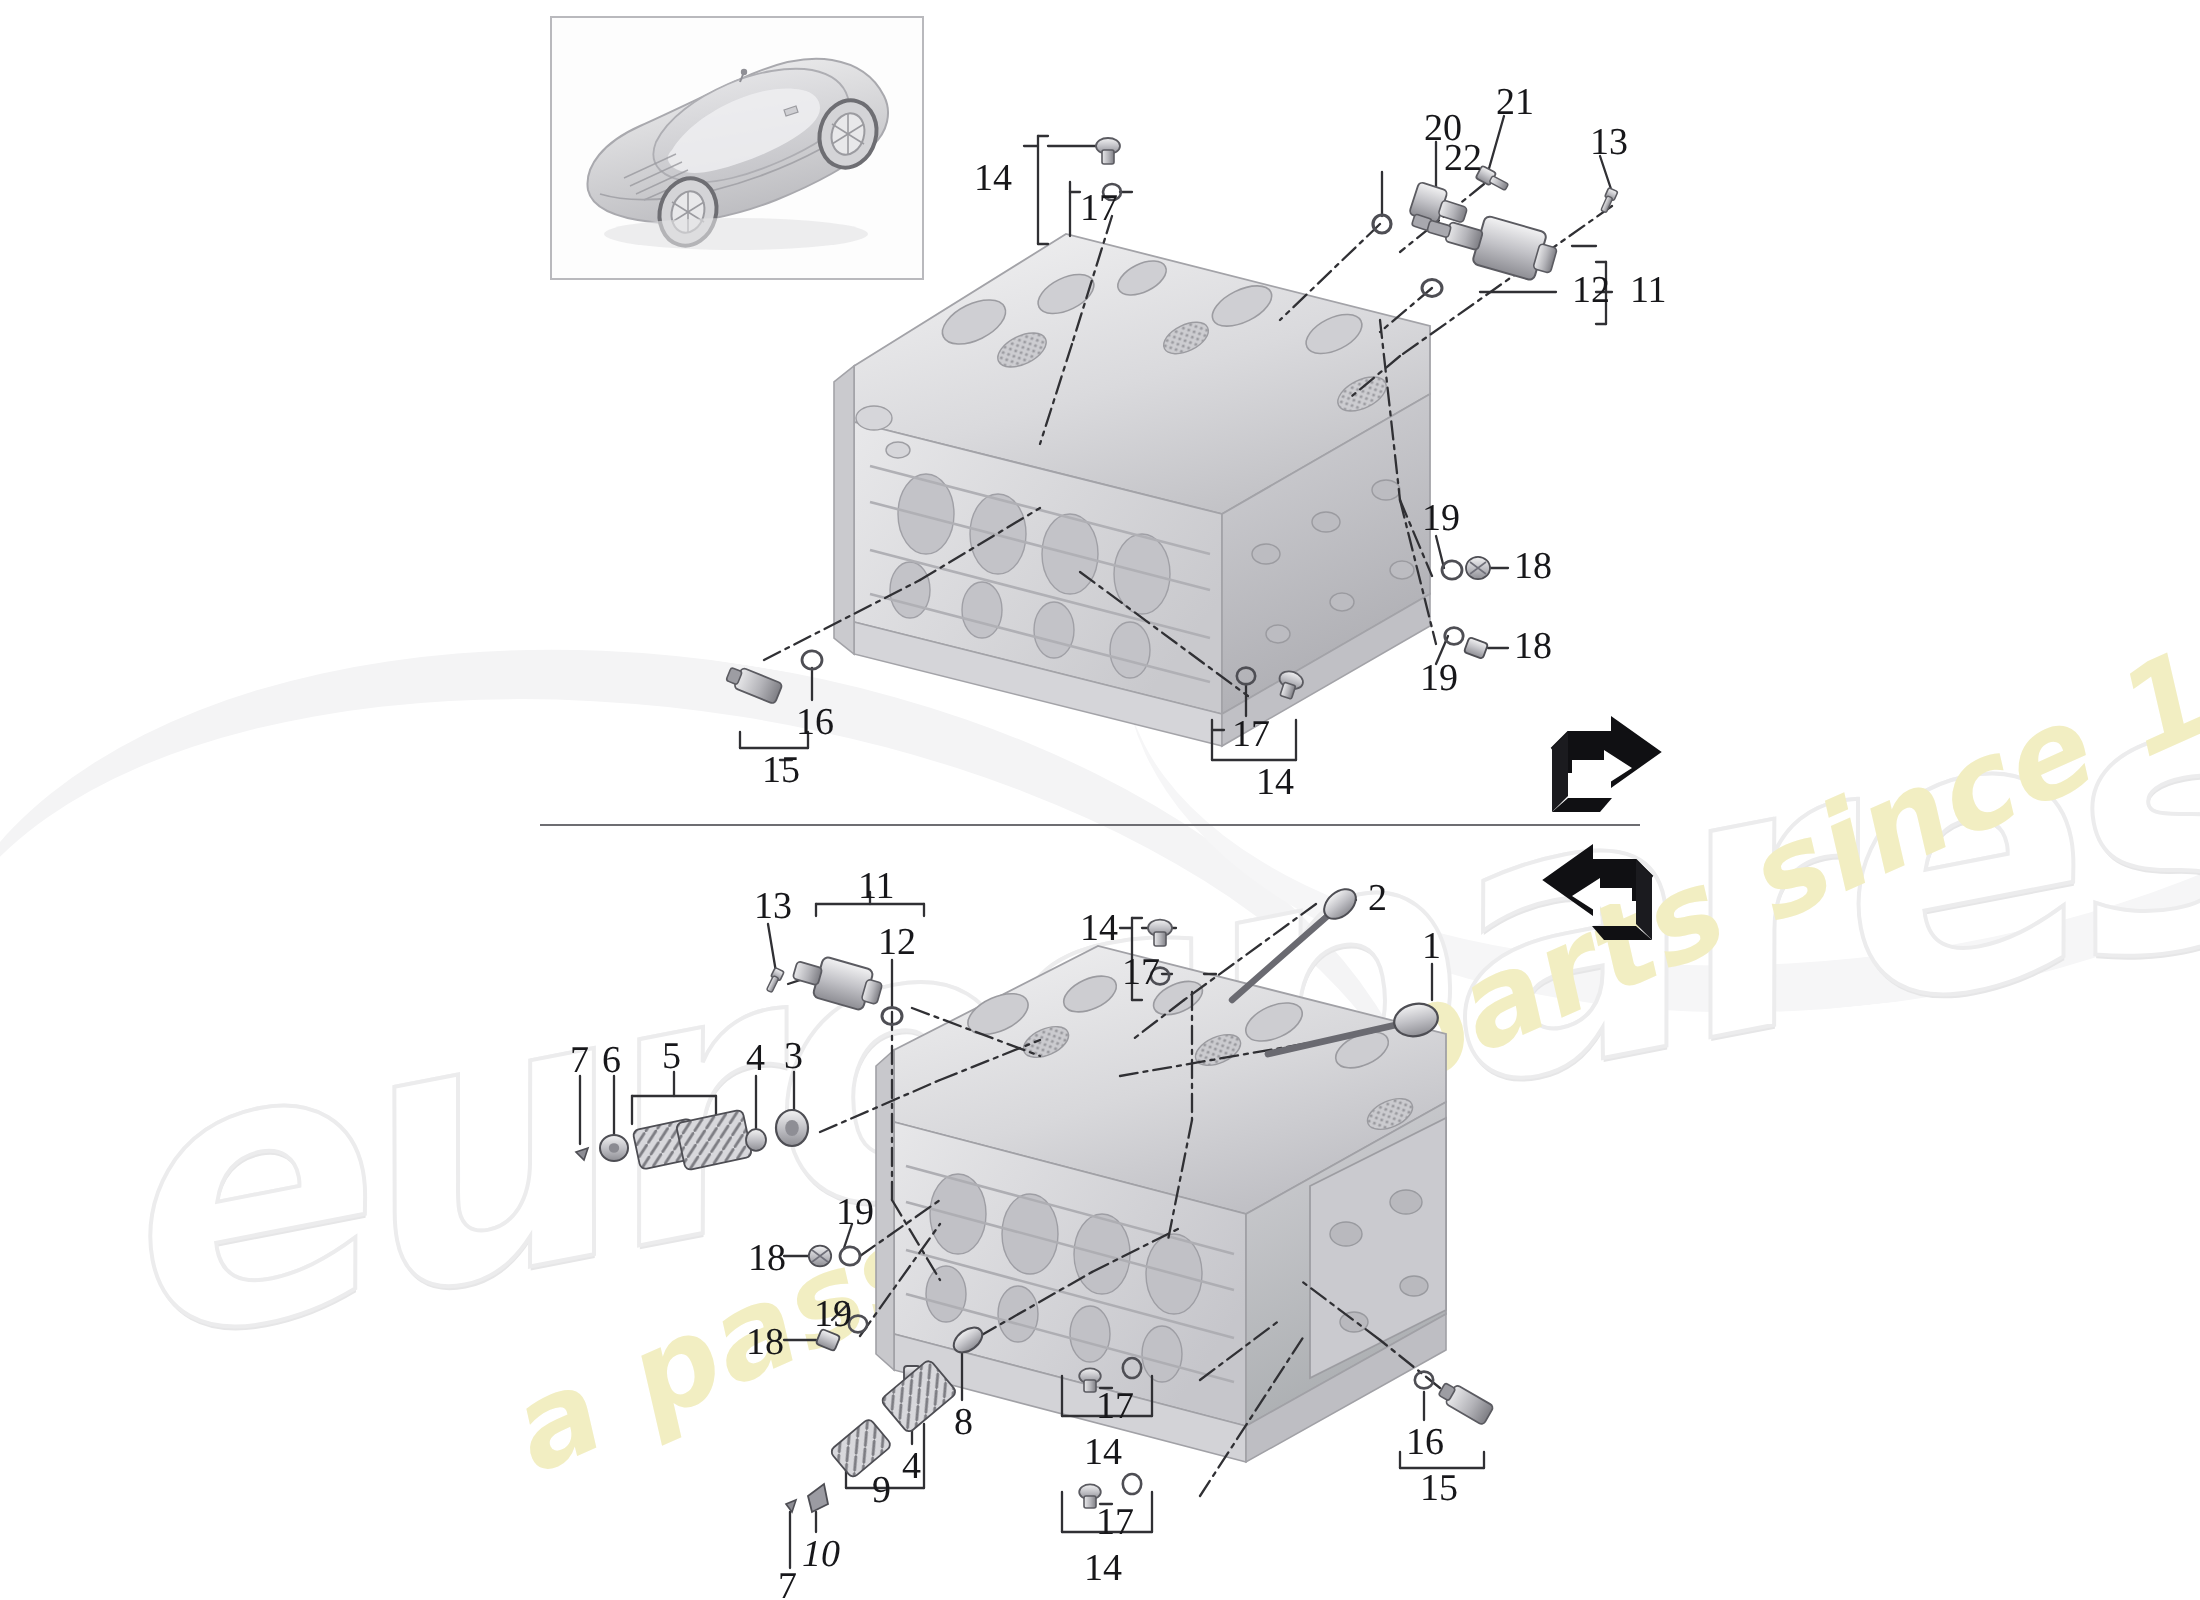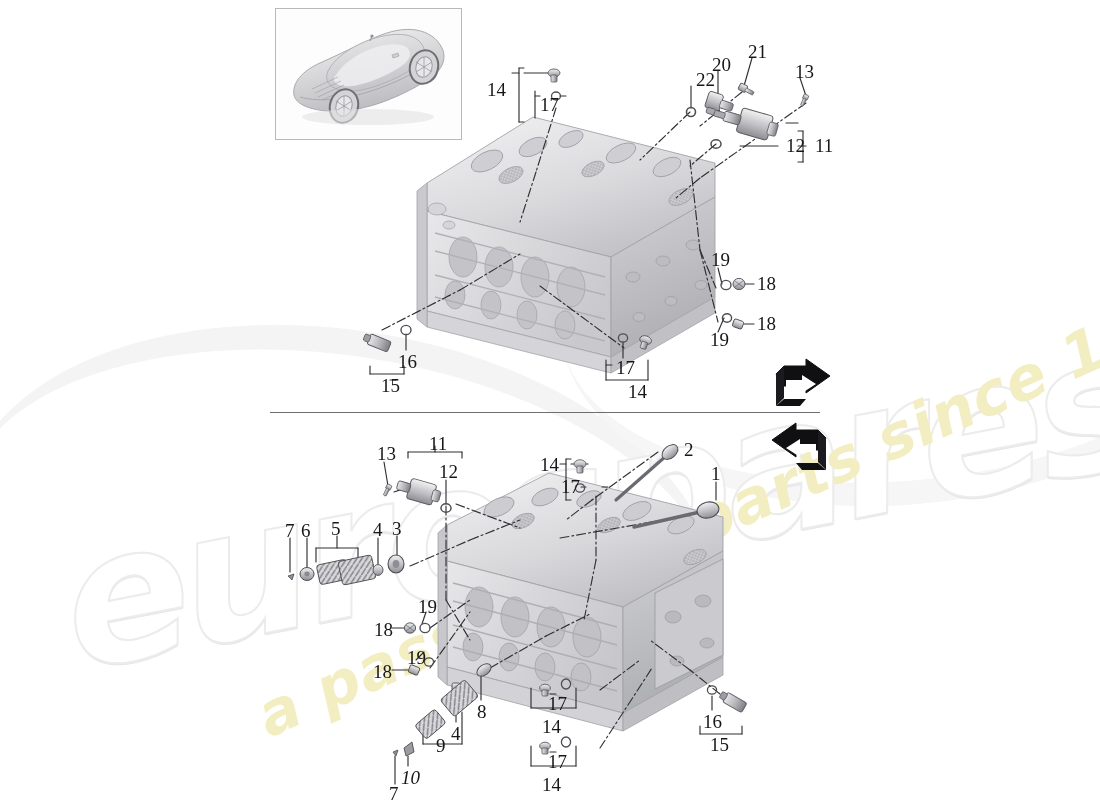--- a/index.html
+++ b/index.html
@@ -619,21 +619,21 @@
       <ellipse cx="712" cy="690" rx="4.6" ry="4.2" fill="none" stroke="#4e4e54" stroke-width="1.3"></ellipse>
       <g transform="rotate(30 735 702)">
         <rect x="724" y="697" width="22" height="11" rx="2.2" fill="url(#metal2)" stroke="#5b5b61" stroke-width="0.9"></rect>
         <rect x="719" y="699" width="6" height="7" rx="1.4" fill="#9d9da3" stroke="#5b5b61" stroke-width="0.8"></rect>
       </g>
     </g>
   </svg>
 
   <div class="callout" style="left:487px;top:80px;">14</div>
   <div class="callout" style="left:540px;top:95px;">17</div>
-  <div class="callout" style="left:696px;top:70px;">22</div>
+  <div class="callout" style="left:722px;top:70px;">22</div>
   <div class="callout" style="left:712px;top:55px;">20</div>
   <div class="callout" style="left:748px;top:42px;font-family:Liberation Serif, serif;">21</div>
   <div class="callout" style="left:795px;top:62px;">13</div>
   <div class="callout" style="left:786px;top:136px;">12</div>
   <div class="callout" style="left:815px;top:136px;">11</div>
   <div class="callout" style="left:711px;top:250px;">19</div>
   <div class="callout" style="left:757px;top:274px;">18</div>
   <div class="callout" style="left:757px;top:314px;">18</div>
   <div class="callout" style="left:710px;top:330px;">19</div>
   <div class="callout" style="left:398px;top:352px;">16</div>

